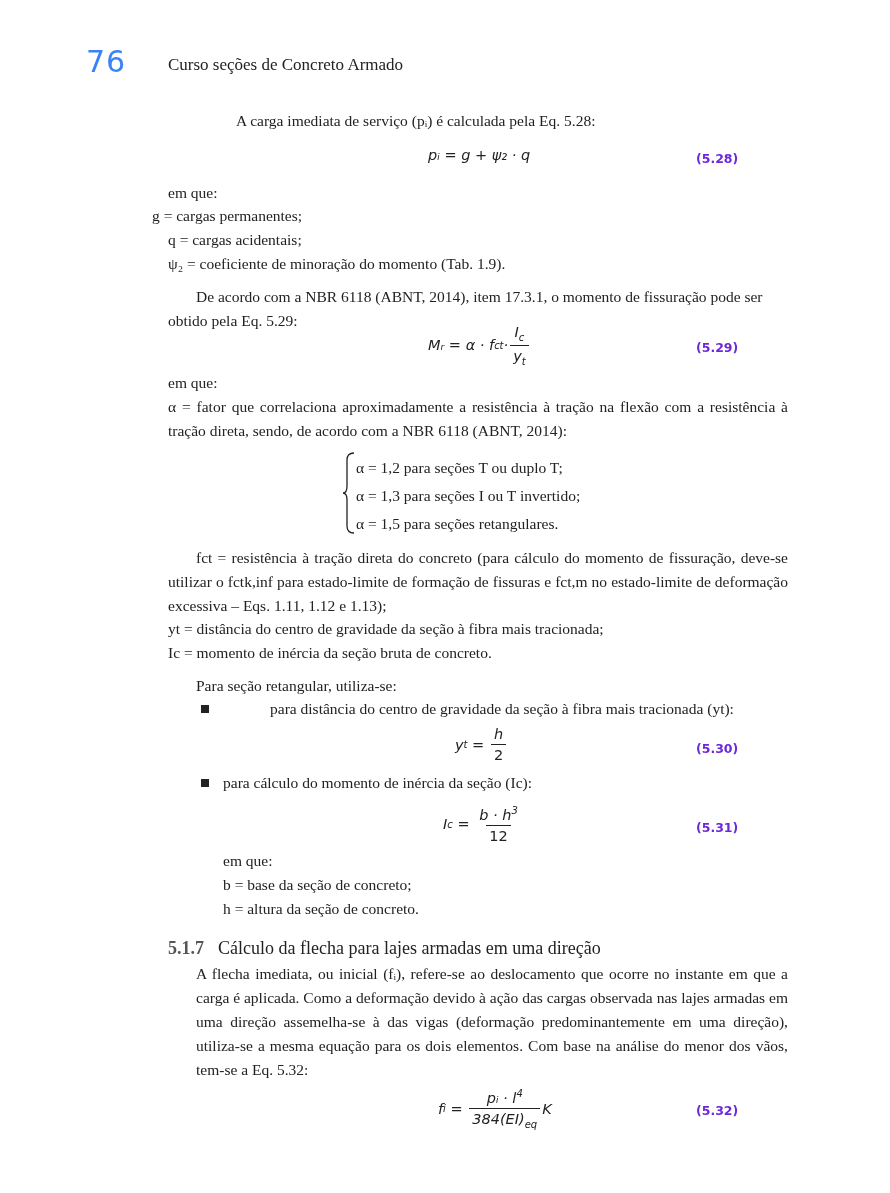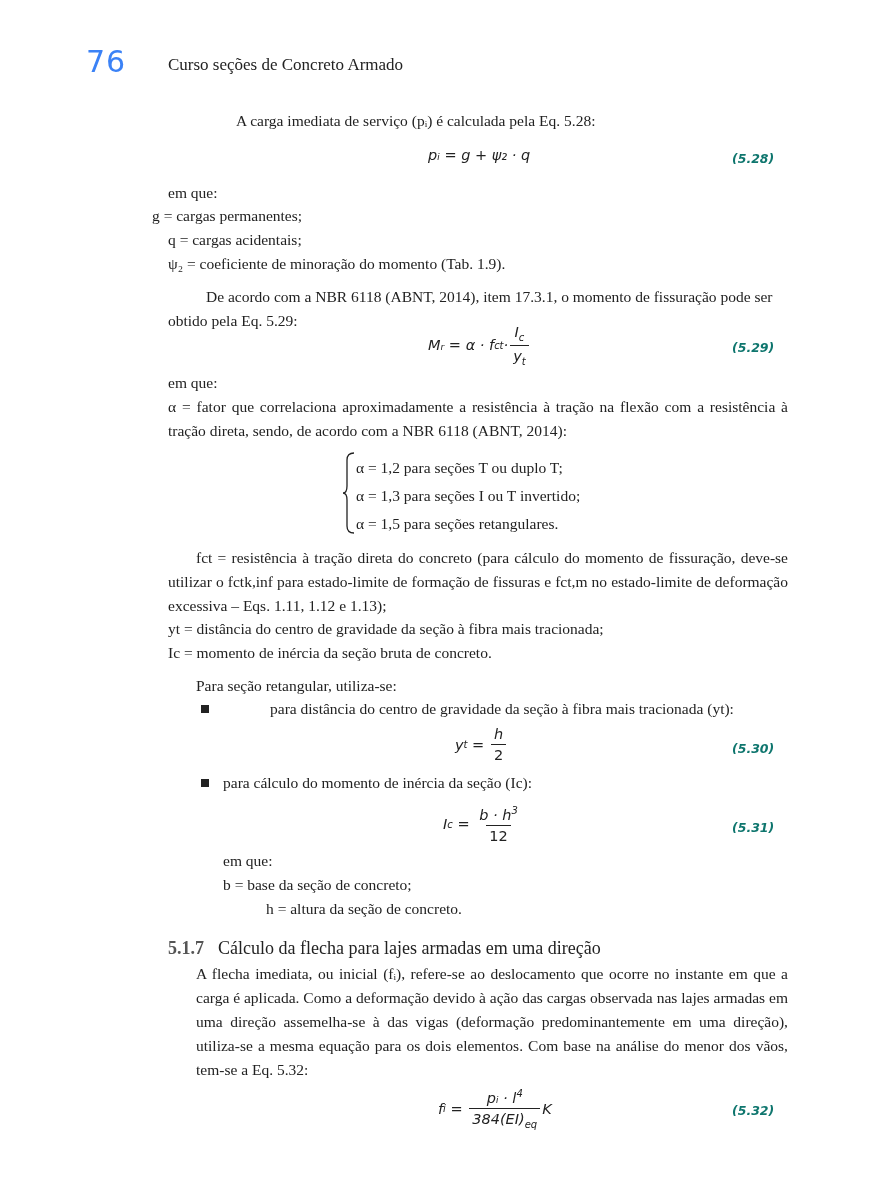--- a/index.html
+++ b/index.html
@@ -4,21 +4,21 @@
 <style>
   html, body { margin: 0; padding: 0; background: #ffffff; }
   body { width: 890px; height: 1193px; position: relative; overflow: hidden; color: #222; }
   .page-num { position: absolute; left: 86px; top: 44px; font-family: "DejaVu Sans", sans-serif; font-size: 30px; color: #3b82f6; letter-spacing: 1px; }
   .running-head { position: absolute; left: 168px; top: 55px; font-family: "Liberation Serif", serif; font-size: 17px; color: #222; }
   .p { position: absolute; font-family: "Liberation Serif", serif; font-size: 15.5px; line-height: 24px; color: #222; }
   .full { left: 168px; width: 620px; text-align: justify; }
   .indent-first { text-indent: 28px; }
   .eq { position: absolute; font-family: "DejaVu Sans", sans-serif; font-size: 14.5px; color: #222; font-style: italic; }
   .eq .up { font-style: normal; }
-  .eqnum { position: absolute; left: 732px; font-family: "DejaVu Sans", sans-serif; font-size: 12.5px; font-weight: bold; color: #0f766e; font-style: italic; }
+  .eqnum { position: absolute; left: 696px; font-family: "DejaVu Sans", sans-serif; font-size: 12.5px; font-weight: bold; color: #6d28d9; }
   .frac { display: inline-flex; flex-direction: column; align-items: center; vertical-align: middle; margin: 0 2px; }
   .frac .num { padding: 0 3px 2px; }
   .frac .den { border-top: 1px solid #222; padding: 2px 3px 0; }
   sub, sup { font-size: 10px; }
   .bullet { position: absolute; left: 201px; width: 8px; height: 8px; background: #222; }
   .brace { position: absolute; left: 342px; top: 452px; width: 14px; height: 82px; }
   .section-head { position: absolute; left: 168px; top: 938px; font-family: Liberation Serif, serif; font-size: 18px; color: #222; }
   .section-head .num { color: #555; font-weight: bold; margin-right: 14px; }
 </style>
 </head>
@@ -30,21 +30,21 @@
 <div class="p" style="left:196px; top:109px;margin-left:40px;">A carga imediata de serviço (pᵢ) é calculada pela Eq. 5.28:</div>
 
 <div class="eq" style="left:428px; top:147px;">pᵢ = g + ψ₂ · q</div>
 <div class="eqnum" style="top:151px;">(5.28)</div>
 
 <div class="p" style="left:168px; top:181px;">em que:</div>
 <div class="p" style="left:152px; top:204px;">g = cargas permanentes;</div>
 <div class="p" style="left:168px; top:228px;">q = cargas acidentais;</div>
 <div class="p" style="left:168px; top:252px;">ψ₂ = coeficiente de minoração do momento (Tab. 1.9).</div>
 
-<div class="p" style="left:196px; top:285px; width:592px;margin-left:10px;">De acordo com a NBR 6118 (ABNT, 2014), item 17.3.1, o momento de fissuração pode ser</div>
+<div class="p" style="left:196px; top:285px; width:592px;">De acordo com a NBR 6118 (ABNT, 2014), item 17.3.1, o momento de fissuração pode ser</div>
 <div class="p" style="left:168px; top:309px;">obtido pela Eq. 5.29:</div>
 
 <div class="eq" style="left:428px; top:324px; display:flex; align-items:center;">
   <span>Mᵣ = α · f</span>
     <sub>ct</sub>
     <span> · </span>
   <span class="frac">
     <span class="num"><span>I</span><sub>c</sub></span>
     <span class="den"><span>y</span><sub>t</sub></span>
   </span>
@@ -90,21 +90,21 @@
     <span class="up">&nbsp;=&nbsp;</span>
   <span class="frac">
     <span class="num"><span>b · h</span><sup>3</sup></span>
     <span class="den up">12</span>
   </span>
 </div>
 <div class="eqnum" style="top:820px;">(5.31)</div>
 
 <div class="p" style="left:223px; top:849px;">em que:</div>
 <div class="p" style="left:223px; top:873px;">b = base da seção de concreto;</div>
-<div class="p" style="left:223px; top:897px;margin-left:43px;">h = altura da seção de concreto.</div>
+<div class="p" style="left:223px; top:897px;">h = altura da seção de concreto.</div>
 
 <div class="section-head">
   <span class="num">5.1.7</span><span>Cálculo da flecha para lajes armadas em uma direção</span>
 </div>
 
 <div class="p" style="left:196px; top:962px; width:592px; text-align:justify;">A flecha imediata, ou inicial (fᵢ), refere-se ao deslocamento que ocorre no instante em que a carga é aplicada. Como a deformação devido à ação das cargas observada nas lajes armadas em uma direção assemelha-se à das vigas (deformação predominantemente em uma direção), utiliza-se a mesma equação para os dois elementos. Com base na análise do menor dos vãos, tem-se a Eq. 5.32:</div>
 
 <div class="eq" style="left:438px; top:1088px; display:flex; align-items:center;">
   <span>f</span>
     <sub>i</sub>

